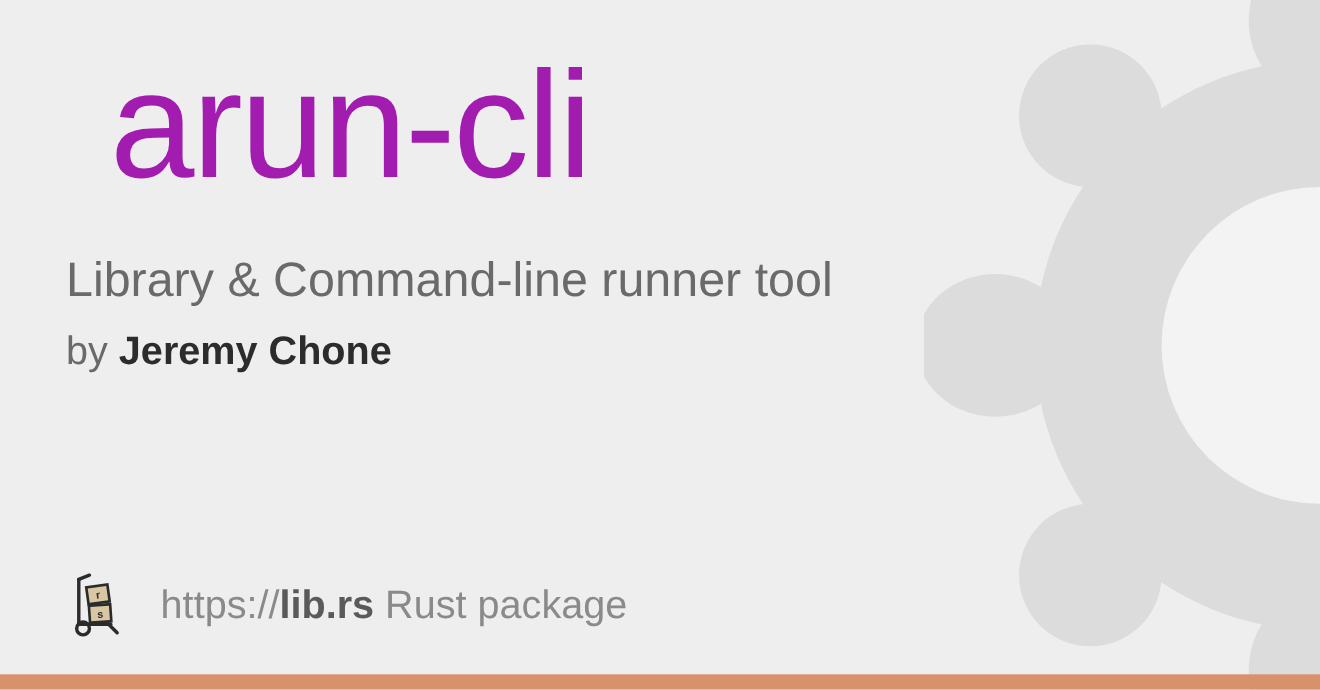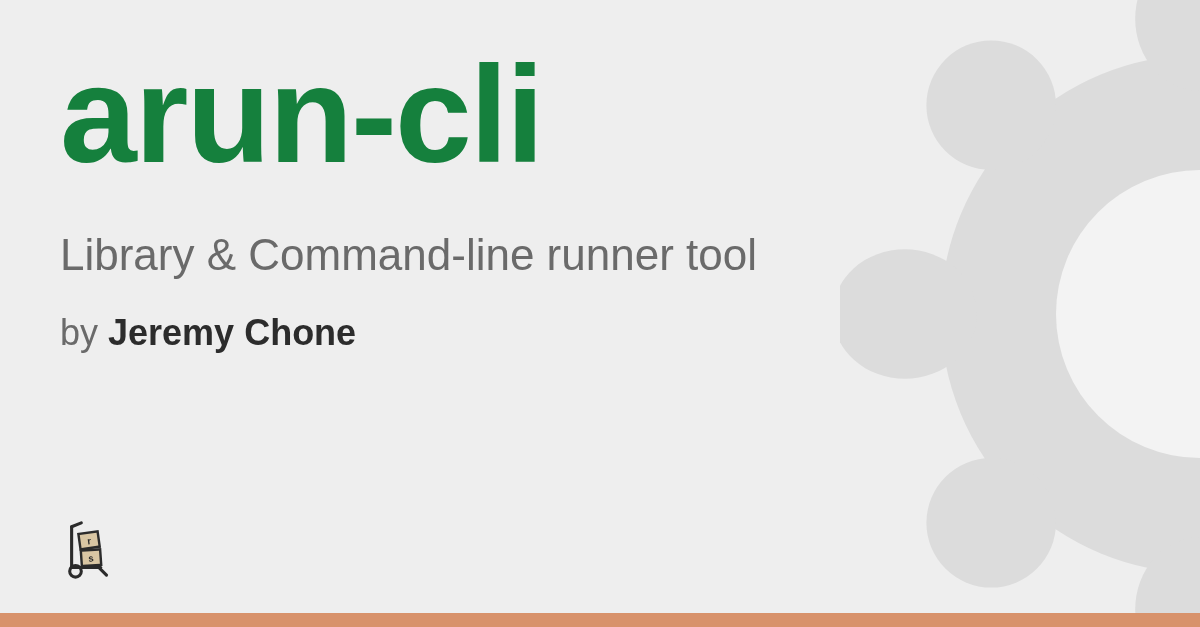--- a/index.html
+++ b/index.html
@@ -21,35 +21,36 @@
   .gear-bg svg { width: 100%; height: 100%; }
   .content {
     position: relative;
     z-index: 1;
     padding: 42px 60px 0 60px;
     width: 100%;
     height: 100%;
   }
   .title {
     font-size: 138px;
-    font-weight: 700;
-    color: #15803d;
+    font-weight: 400;
+    color: #a21caf;
     letter-spacing: -2px;
     line-height: 1.05;
+    margin-left: 40px;
   }
   .desc {
     margin-top: 40px;
     font-size: 44px;
     font-weight: 400;
     color: #6a6a6a;
     line-height: 1.25;
     max-width: 760px;
   }
   .byline {
-    margin-top: 30px;
+    margin-top: 16px;
     font-size: 36px;
     color: #2c2c2c;
   }
   .byline .by { color: #6a6a6a; font-weight: 400; }
   .byline .author { font-weight: 700; color: #2c2c2c; }
   .footer {
     position: absolute;
     left: 60px;
     bottom: 46px;
     display: flex;
@@ -122,16 +123,19 @@
         </g>
 
         <g>
           <rect x="20" y="14" width="20" height="16" fill="#d9c6a3" stroke="#2b2b2b" stroke-width="2.5" transform="rotate(-8 30 22)"></rect>
           <text x="30" y="26" text-anchor="middle" font-size="10" font-weight="700" fill="#2b2b2b" transform="rotate(-8 30 22)">r</text>
           <rect x="22" y="32" width="20" height="16" fill="#d9c6a3" stroke="#2b2b2b" stroke-width="2.5" transform="rotate(-4 32 40)"></rect>
           <text x="32" y="44" text-anchor="middle" font-size="10" font-weight="700" fill="#2b2b2b" transform="rotate(-4 32 40)">s</text>
         </g>
       </svg>
     </div>
+    <div class="url">
+      <span>https://</span><span class="domain">lib.rs</span><span class="suffix"> Rust package</span>
+    </div>
   </div>
 </div>
 
 <div class="bottom-bar"></div>
 
 </body></html>

